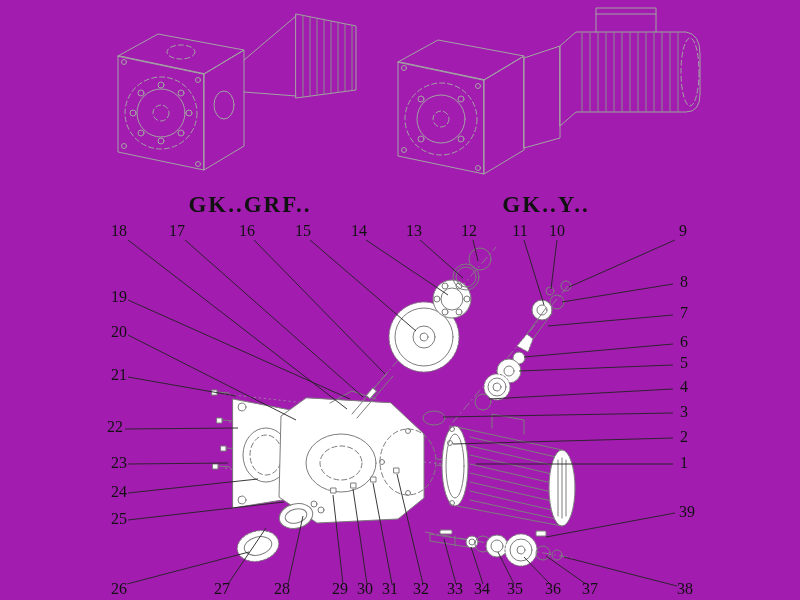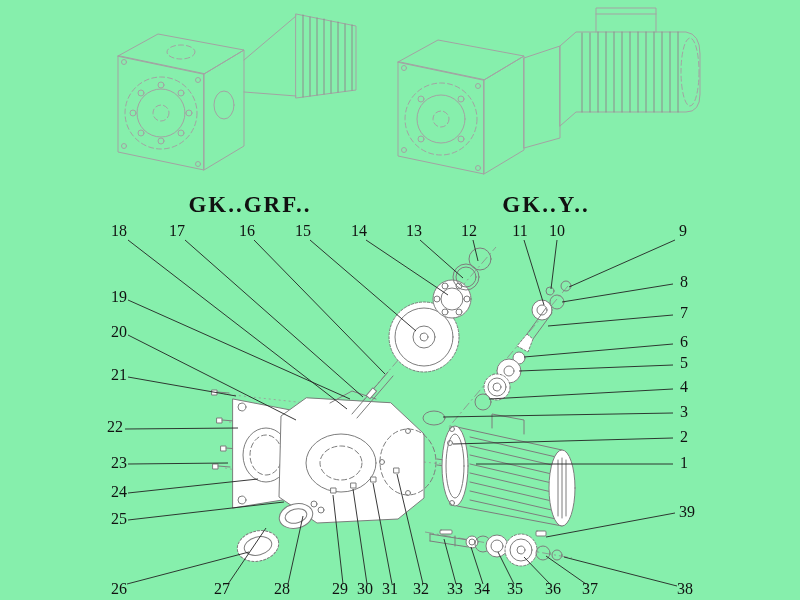--- a/index.html
+++ b/index.html
@@ -1,16 +1,16 @@
 <!DOCTYPE html>
 <html><head>
 <meta charset="utf-8">
 <style>
   html,body{margin:0;padding:0;background:#ffffff;}
-  .page{position:relative;width:800px;height:600px;background:#86efac;overflow:hidden;
+  .page{position:relative;width:800px;height:600px;background:#a21caf;overflow:hidden;
         font-family:"Liberation Serif",serif;}
   svg{display:block;}
   
   .lineart *{stroke:#a3a3a3;fill:none;stroke-width:1;stroke-linejoin:round;stroke-linecap:round;}
   .lineart .dash{stroke-dasharray:5 3;}
   .lineart .fin{stroke:#8c8c8c;stroke-width:1;}
   
   .part *{stroke:#7d7d7d;fill:#ffffff;stroke-width:1;stroke-linejoin:round;stroke-linecap:round;}
   .part .open{fill:none;}
   .part .dash{stroke-dasharray:5 3;fill:none;}

